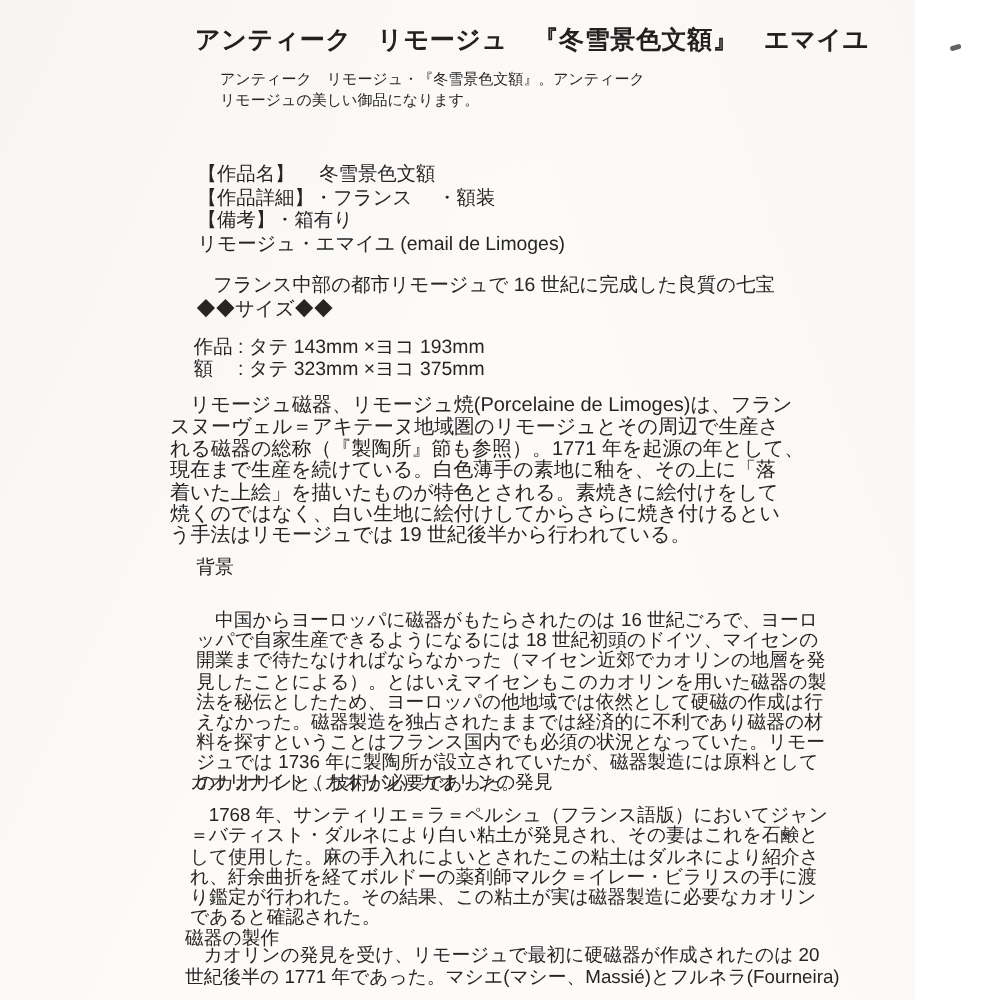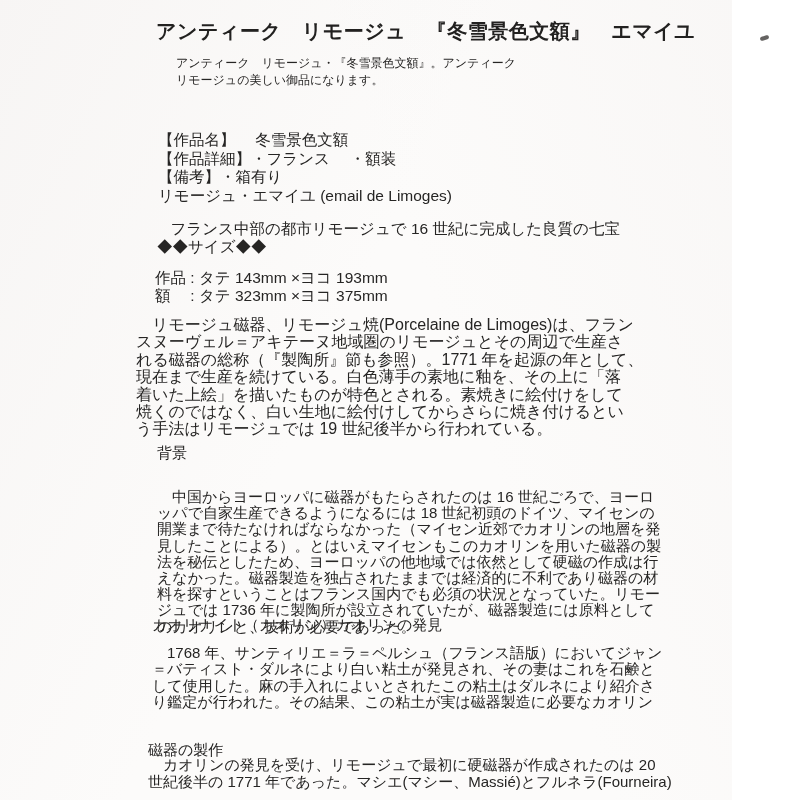--- a/index.html
+++ b/index.html
@@ -138,21 +138,21 @@
   <div id="sizes" class="blk"><div class="tline">作品 : タテ 143mm ×ヨコ 193mm</div><div class="tline">額　 : タテ 323mm ×ヨコ 375mm</div></div>
 
   <div id="porcelain" class="blk"><div class="tline">　リモージュ磁器、リモージュ焼(Porcelaine de Limoges)は、フラン</div><div class="tline">スヌーヴェル＝アキテーヌ地域圏のリモージュとその周辺で生産さ</div><div class="tline">れる磁器の総称（『製陶所』節も参照）。1771 年を起源の年として、</div><div class="tline">現在まで生産を続けている。白色薄手の素地に釉を、その上に「落</div><div class="tline">着いた上絵」を描いたものが特色とされる。素焼きに絵付けをして</div><div class="tline">焼くのではなく、白い生地に絵付けしてからさらに焼き付けるとい</div><div class="tline">う手法はリモージュでは 19 世紀後半から行われている。</div></div>
 
   <div id="bg-h" class="blk">背景</div>
 
   <div id="bg-p" class="blk"><div class="tline">　中国からヨーロッパに磁器がもたらされたのは 16 世紀ごろで、ヨーロ</div><div class="tline">ッパで自家生産できるようになるには 18 世紀初頭のドイツ、マイセンの</div><div class="tline">開業まで待たなければならなかった（マイセン近郊でカオリンの地層を発</div><div class="tline">見したことによる）。とはいえマイセンもこのカオリンを用いた磁器の製</div><div class="tline">法を秘伝としたため、ヨーロッパの他地域では依然として硬磁の作成は行</div><div class="tline">えなかった。磁器製造を独占されたままでは経済的に不利であり磁器の材</div><div class="tline">料を探すということはフランス国内でも必須の状況となっていた。リモー</div><div class="tline">ジュでは 1736 年に製陶所が設立されていたが、磁器製造には原料として</div><div class="tline">のカオリンと、技術が必要であった。</div></div>
 
   <div id="kaolin-h" class="blk">カオリナイト（カオリン）カオリンの発見</div>
 
-  <div id="kaolin-p" class="blk"><div class="tline">　1768 年、サンティリエ＝ラ＝ペルシュ（フランス語版）においてジャン</div><div class="tline">＝バティスト・ダルネにより白い粘土が発見され、その妻はこれを石鹸と</div><div class="tline">して使用した。麻の手入れによいとされたこの粘土はダルネにより紹介さ</div><div class="tline">り鑑定が行われた。その結果、この粘土が実は磁器製造に必要なカオリン</div></div>
+  <div id="kaolin-p" class="blk"><div class="tline">　1768 年、サンティリエ＝ラ＝ペルシュ（フランス語版）においてジャン</div><div class="tline">＝バティスト・ダルネにより白い粘土が発見され、その妻はこれを石鹸と</div><div class="tline">して使用した。麻の手入れによいとされたこの粘土はダルネにより紹介さ</div><div class="tline">れ、紆余曲折を経てボルドーの薬剤師マルク＝イレー・ビラリスの手に渡</div><div class="tline">り鑑定が行われた。その結果、この粘土が実は磁器製造に必要なカオリン</div><div class="tline">であると確認された。</div></div>
 
   <div id="prod-h" class="blk">磁器の製作</div>
 
   <div id="prod-p" class="blk"><div class="tline">　カオリンの発見を受け、リモージュで最初に硬磁器が作成されたのは 20</div><div class="tline">世紀後半の 1771 年であった。マシエ(マシー、Massié)とフルネラ(Fourneira)</div></div>
 
   <div id="speck"></div>
 
 </div>
 
 </body></html>

